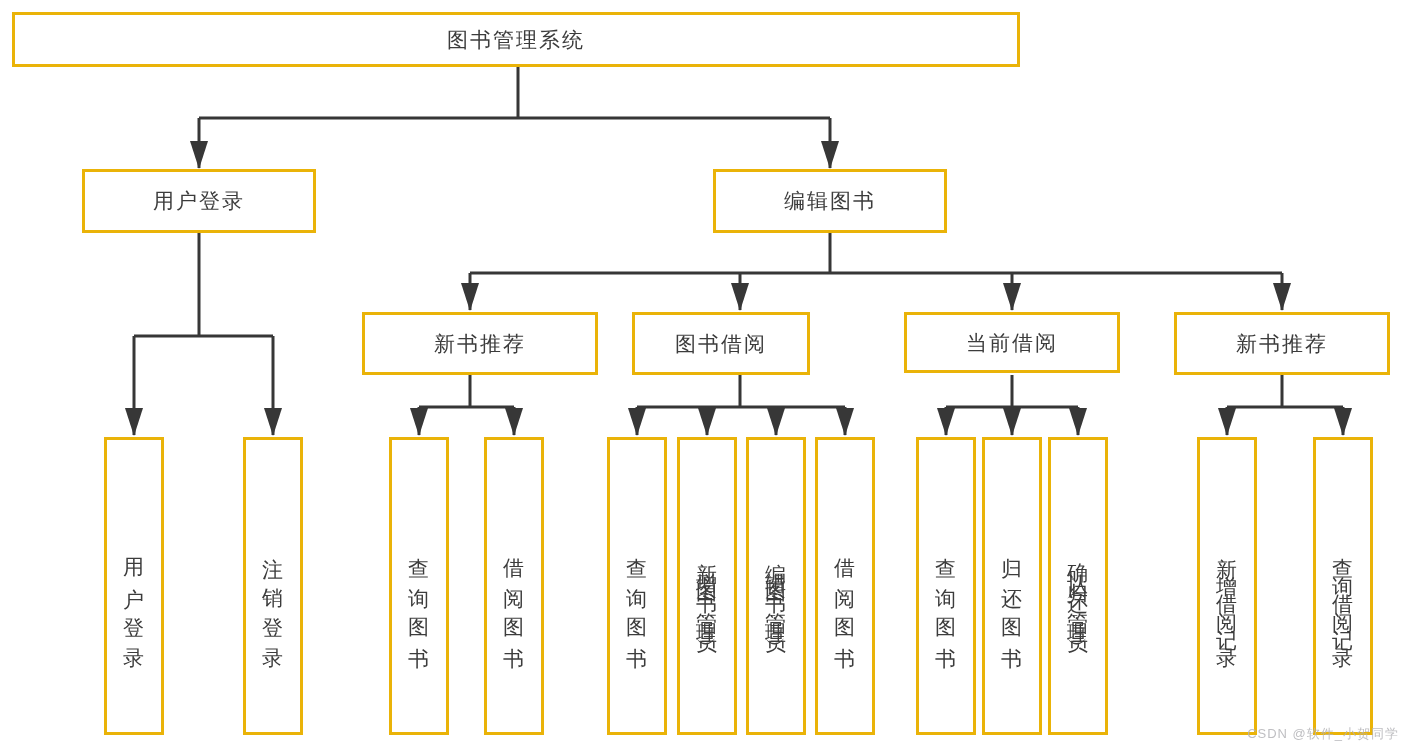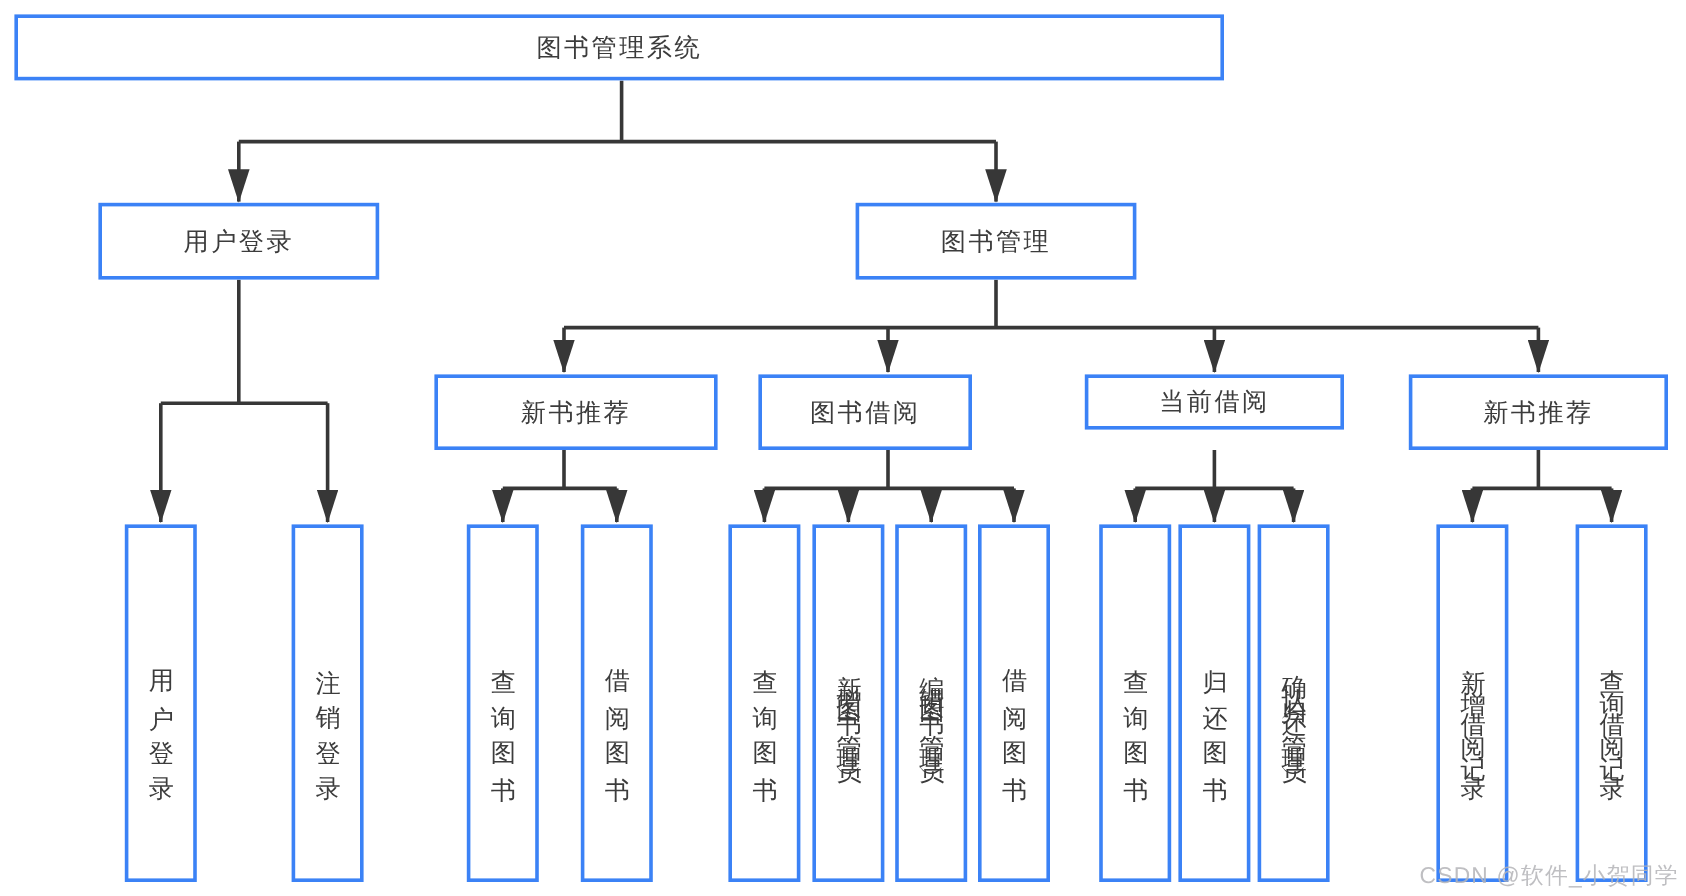--- a/index.html
+++ b/index.html
@@ -3,34 +3,34 @@
 <meta charset="utf-8">
 <style>
   html,body{margin:0;padding:0;background:#ffffff;}
   .canvas{
     position:relative;width:1405px;height:747px;background:#ffffff;overflow:hidden;
     font-family:"Liberation Sans","DejaVu Sans",sans-serif;
   }
   .wires{position:absolute;left:0;top:0;width:1405px;height:747px;}
   .box{
     position:absolute;box-sizing:border-box;background:#ffffff;
-    border:3px solid #3b82f6;color:#3c3c3c;
+    border:3px solid #eab308;color:#3c3c3c;
     display:flex;align-items:center;justify-content:center;
   }
   .h{font-size:21px;letter-spacing:2px;white-space:nowrap;}
   .vtext{
     writing-mode:vertical-rl;text-orientation:mixed;
     font-size:21px;line-height:1;color:#3c3c3c;
   }
   .len4{letter-spacing:30px;margin-inline-end:-30px;}
   .len6{letter-spacing:18px;margin-inline-end:-18px;}
   .len9{letter-spacing:10px;margin-inline-end:-10px;}
   .watermark{
     position:absolute;right:6px;bottom:4px;
-    font-size:19px;letter-spacing:1px;color:#b4b4b8;opacity:0.85;
+    font-size:13px;letter-spacing:1px;color:#b4b4b8;opacity:0.85;
     white-space:nowrap;
   }
 </style>
 </head>
 <body>
 
 <div class="canvas">
 
   <svg class="wires" viewBox="0 0 1405 747">
     <defs>
@@ -71,30 +71,30 @@
   </svg>
 
   <div class="box h" style="left:12px;top:12px;width:1008px;height:55px">
     <span>图书管理系统</span>
   </div>
 
   <div class="box h" style="left:82px;top:169px;width:234px;height:64px">
     <span>用户登录</span>
   </div>
   <div class="box h" style="left:713px;top:169px;width:234px;height:64px">
-    <span>图书管理</span>
+    <span>编辑图书</span>
   </div>
 
   <div class="box h" style="left:362px;top:312px;width:236px;height:63px">
     <span>新书推荐</span>
   </div>
   <div class="box h" style="left:632px;top:312px;width:178px;height:63px">
     <span>图书借阅</span>
   </div>
-  <div class="box h" style="left:904px;top:312px;width:216px;height:46px">
+  <div class="box h" style="left:904px;top:312px;width:216px;height:61px">
     <span>当前借阅</span>
   </div>
   <div class="box h" style="left:1174px;top:312px;width:216px;height:63px">
     <span>新书推荐</span>
   </div>
 
   <div class="box" style="left:104px;top:437px;width:60px;height:298px">
     <span class="vtext len4">用户登录</span>
   </div>
   <div class="box" style="left:243px;top:437px;width:60px;height:298px">

